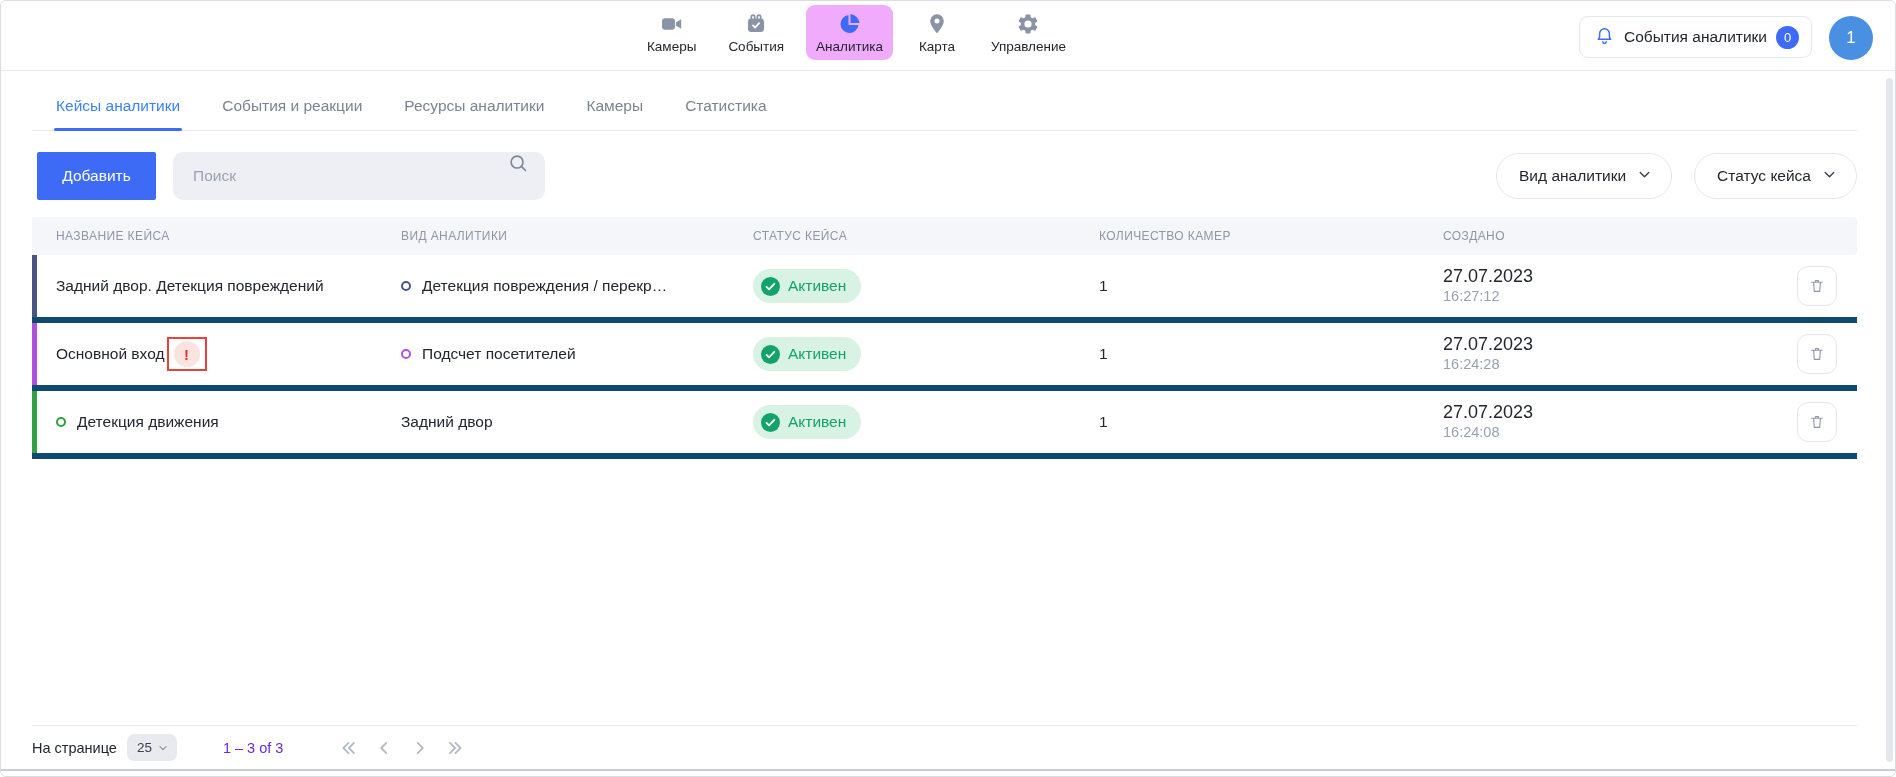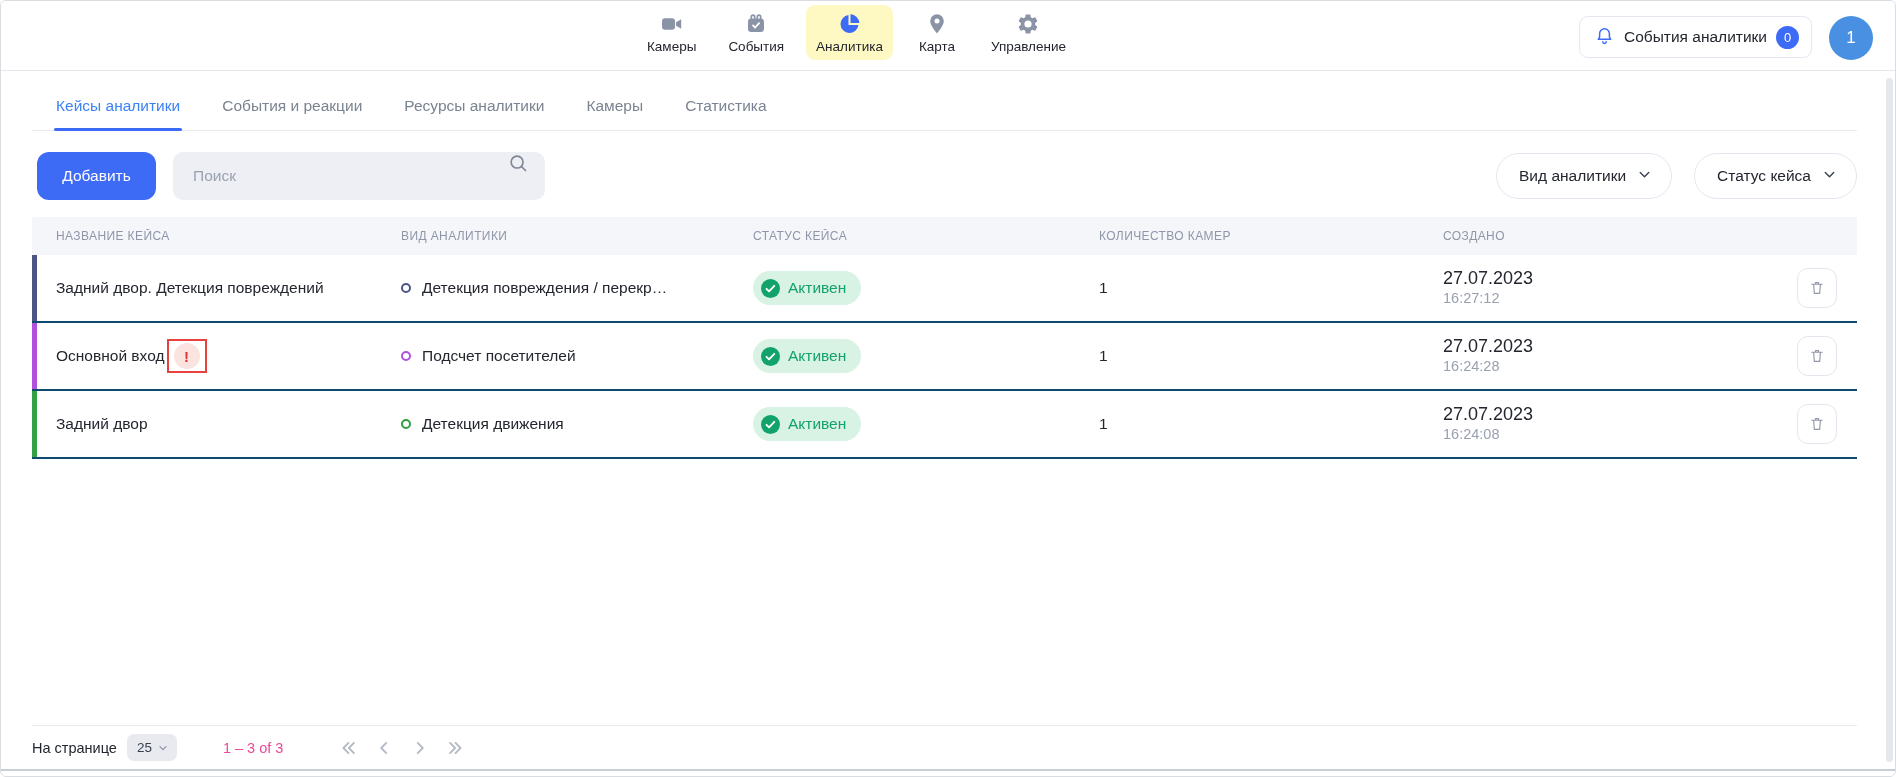--- a/index.html
+++ b/index.html
@@ -10,21 +10,21 @@
     display:flex; flex-direction:column;
     border:1px solid #d9dce1; border-radius:6px;
   }
 
   
   .topbar { position:relative; height:70px; flex:0 0 70px; background:#fff;
             border-bottom:1px solid #e6e8ee; }
   .topbar-nav { position:absolute; left:636px; top:4px; display:flex; gap:12px; }
   .nav-item { display:flex; flex-direction:column; align-items:center; justify-content:center;
               gap:3px; padding:7px 10px 6px; border-radius:9px; cursor:pointer; min-width:64px; }
-  .nav-item.active { background:#fef9c3; }
+  .nav-item.active { background:#f0abfc; }
   .nav-item .nav-label { font-size:13.5px; color:#23262e; white-space:nowrap; }
   .nav-item svg { display:block; }
   .topbar-right { position:absolute; right:22px; top:15px; display:flex; align-items:flex-start; gap:17px; }
   .events-btn { display:flex; align-items:center; gap:9px; height:42px; padding:0 12px 0 14px;
                 background:#fff; border:1px solid #e3e7ee; border-radius:9px; cursor:pointer; }
   .events-btn .events-label { font-size:15.5px; color:#23262e; white-space:nowrap; }
   .events-badge { width:23px; height:23px; border-radius:50%; background:#3d6bf5; color:#fff;
                   font-size:13px; display:flex; align-items:center; justify-content:center; }
   .avatar { width:44px; height:44px; border-radius:50%; background:#4a90e2; color:#fff;
             font-size:17px; display:flex; align-items:center; justify-content:center; cursor:pointer; }
@@ -32,42 +32,42 @@
   
   .content { flex:1; display:flex; flex-direction:column; padding:0 38px 0 31px; position:relative; }
 
   .tabs-row { display:flex; gap:42px; padding:26px 0 0 24px; border-bottom:1px solid #e8eaef; }
   .tab { font-size:15.5px; color:#7a8391; padding-bottom:15px; cursor:pointer; position:relative; white-space:nowrap; }
   .tab.active { color:#3b82f6; }
   .tab.active::after { content:""; position:absolute; left:-2px; right:-2px; bottom:-1px;
                        height:3px; background:#3d6bf5; border-radius:2px; }
 
   .toolbar { display:flex; align-items:center; margin-top:21px; }
-  .add-btn { margin-left:5px; width:119px; height:48px; border:none; border-radius:12px;
+  .add-btn { margin-left:5px; width:119px; height:48px; border:none; border-radius:2px;
              background:#3d6bf5; color:#fff; font-size:15.5px; cursor:pointer;
              font-family:inherit; }
   .search-box { margin-left:17px; width:372px; height:48px; background:#edeff4; border-radius:10px;
                 display:flex; padding:0 16px 0 20px; }
   .search-box input { flex:1; border:none; background:transparent; outline:none;
                       font-size:15.5px; color:#23262e; font-family:inherit; }
   .search-box input::placeholder { color:#9aa1b0; }
   .toolbar-spacer { flex:1; }
   .filter-pill { display:flex; align-items:center; gap:10px; height:46px; padding:0 18px 0 22px;
                  background:#fff; border:1px solid #e2e6ed; border-radius:23px; cursor:pointer; }
   .filter-pill + .filter-pill { margin-left:22px; }
   .filter-pill .filter-label { font-size:15.5px; color:#23262e; white-space:nowrap; }
 
   
   .table { margin-top:17px; }
   .grid-row { display:grid; grid-template-columns:6px 345px 352px 346px 344px 1fr 80px; align-items:center; }
   .thead { height:38px; background:#f5f6f9; color:#8e96a8; font-size:12px; letter-spacing:.4px;
            border-radius:2px; }
   .thead .cell { padding-left:18px; white-space:nowrap; }
   .thead .cell.first { grid-column:1 / 3; padding-left:24px; }
-  .trow { height:68px; border-bottom:2px solid #0c4a6e; background:#fff; cursor:pointer; }
+  .trow { height:68px; border-bottom:6px solid #0c4a6e; background:#fff; cursor:pointer; }
   .accent { width:5px; height:100%; }
   .cell { overflow:hidden; }
   .name-cell { padding-left:18px; font-size:15.5px; color:#23262e; display:flex; align-items:center; }
   .type-cell { padding-left:18px; font-size:15.5px; color:#23262e; display:flex; align-items:center; gap:11px; }
   .type-ring { width:10px; height:10px; border-radius:50%; border:2px solid #4a5584; flex:0 0 auto; }
   .status-cell { padding-left:18px; }
   .badge-active { display:inline-flex; align-items:center; gap:8px; height:34px; padding:0 15px 0 8px;
                   background:#d8f2e4; border-radius:17px; color:#12a26b; font-size:15.5px; }
   .count-cell { padding-left:18px; font-size:15.5px; color:#23262e; }
   .created-cell { padding-left:18px; line-height:20px; }
@@ -83,21 +83,21 @@
                font-weight:bold; font-size:15px; display:flex; align-items:center; justify-content:center; }
 
   
   .spacer { flex:1; }
   .footer { height:44px; flex:0 0 44px; border-top:1px solid #e8eaef;
             display:flex; align-items:center; justify-content:flex-start; padding-right:10px; }
   .per-page-label { font-size:14.5px; color:#23262e; }
   .per-page-select { margin-left:10px; display:flex; align-items:center; gap:5px; height:27px;
                      padding:0 8px 0 10px; background:#e8eaf0; border-radius:7px; cursor:pointer;
                      font-size:13.5px; color:#3a404d; }
-  .range-label { margin-left:46px; font-size:14.5px; color:#ec4899; }
+  .range-label { margin-left:46px; font-size:14.5px; color:#6d28d9; }
   .pager { margin-left:52px; display:flex; align-items:center; gap:10px; }
   .pager-btn { width:26px; height:26px; display:flex; align-items:center; justify-content:center;
                background:none; border:none; cursor:pointer; color:#b3bac6; padding:0; }
 
   .bottom-edge { height:7px; flex:0 0 7px; border-top:2px solid #c9cdd4; background:#fff; }
 
   .scrollbar { position:absolute; right:3px; top:78px; width:7px; height:684px;
                background:#e4e7ec; border-radius:4px; }
 </style>
 </head>
@@ -278,26 +278,26 @@
         <button class="trash-btn">
           <svg width="18" height="18" viewBox="0 0 24 24">
               <path d="M5 7h14M10 7V4.8h4V7M7.5 7l.9 12.2h7.2L16.5 7" stroke="#8f97a8" stroke-width="1.5" fill="none" stroke-linecap="round" stroke-linejoin="round"></path>
             </svg>
         </button>
       </div>
     </div>
 
     <div class="grid-row trow">
       <div class="accent" style="background-color: rgb(51, 162, 68);"></div>
-      <div class="cell name-cell">
-        <span>Задний двор</span>
-      </div>
       <div class="cell type-cell">
         <span class="type-ring" style="border-color: rgb(46, 158, 62);"></span>
         <span>Детекция движения</span>
+      </div>
+      <div class="cell name-cell">
+        <span>Задний двор</span>
       </div>
       <div class="cell status-cell">
         <span class="badge-active">
           <svg width="19" height="19" viewBox="0 0 18 18">
               <circle cx="9" cy="9" r="9" fill="#12a26b"></circle>
               <path d="M5.2 9.3l2.4 2.4 5-5.2" stroke="#fff" stroke-width="1.8" fill="none" stroke-linecap="round" stroke-linejoin="round"></path>
             </svg>
           <span>Активен</span>
         </span>
       </div>

